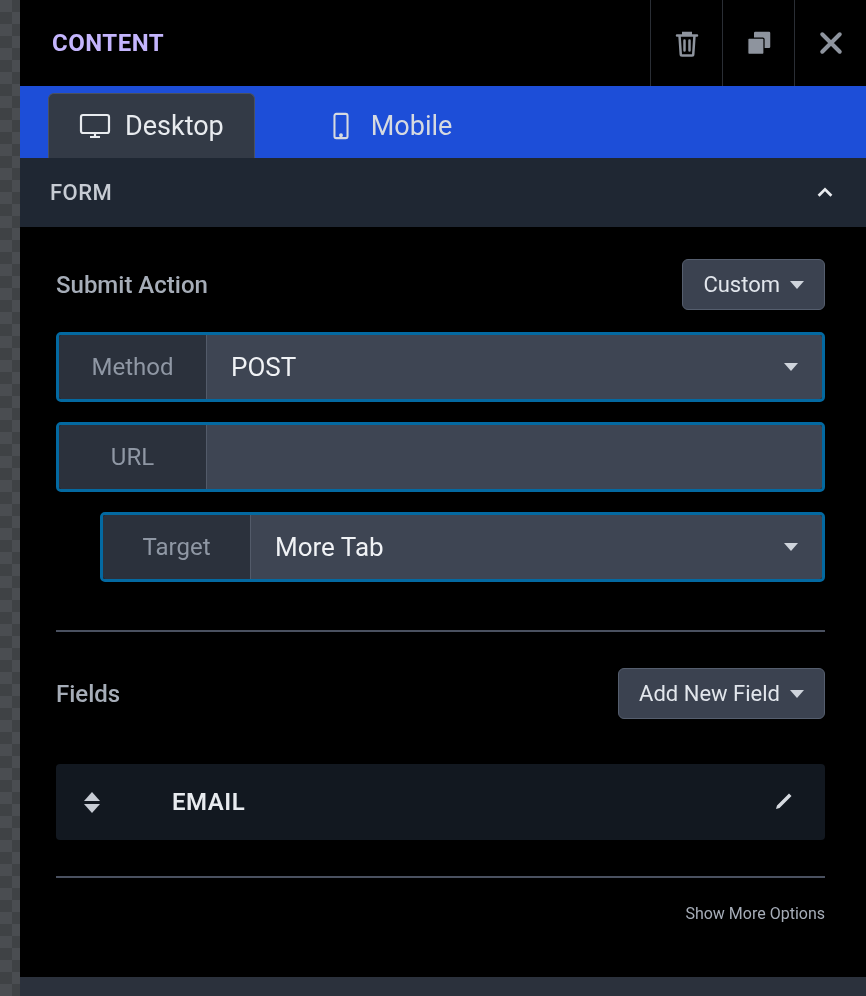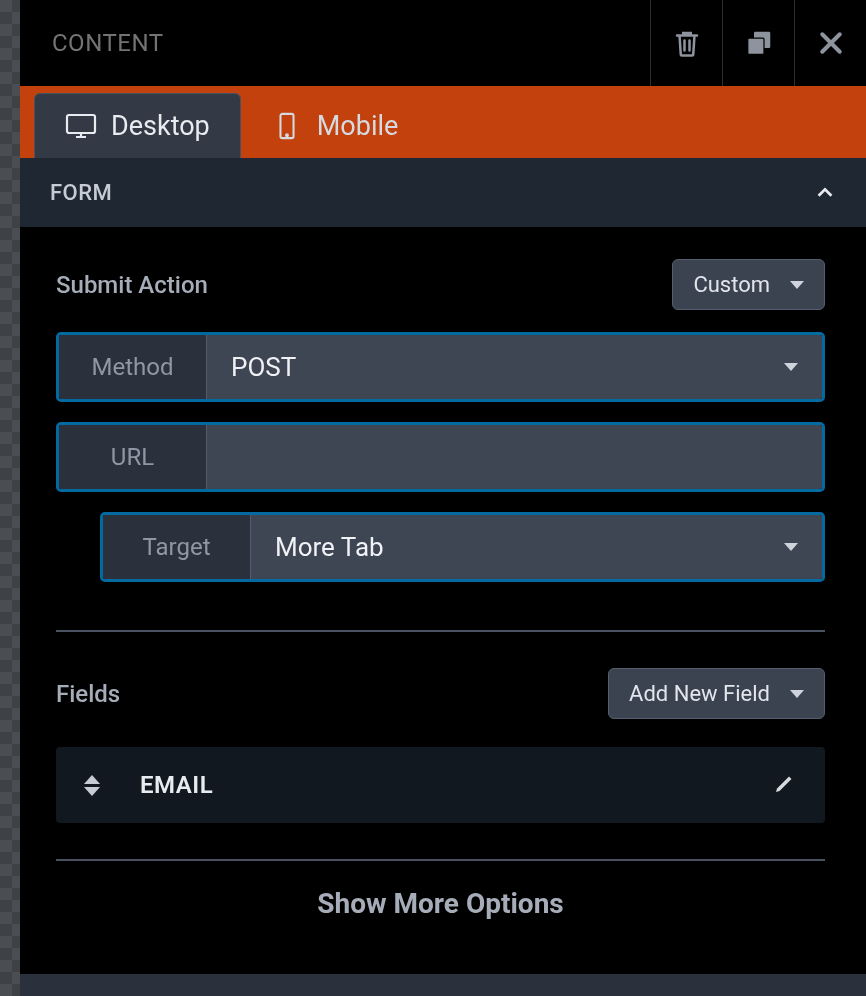--- a/index.html
+++ b/index.html
@@ -35,43 +35,44 @@
   flex-direction: column;
 }
 .header {
   background: #000;
   display: flex;
   align-items: center;
   height: 86px;
   padding-left: 32px;
 }
 .header-title {
-  color: #737373;
+  color: #c4b5fd;
   font-size: 24px;
-  font-weight: 400;
+  font-weight: 700;
   letter-spacing: 0.5px;
   flex: 1;
 }
 .header-actions { display: flex; height: 100%; }
 .header-btn {
   width: 72px;
   height: 100%;
   border-left: 1px solid #2a2e35;
   display: flex;
   align-items: center;
   justify-content: center;
   cursor: pointer;
 }
 .header-btn svg { width: 30px; height: 30px; fill: #8e949e; }
 .tabs-row {
-  background: #c2410c;
+  background: #1d4ed8;
   display: flex;
   align-items: flex-end;
-  padding-left: 14px;
+  padding-left: 28px;
   height: 72px;
+  gap: 40px;
 }
 .tab {
   display: flex;
   align-items: center;
   gap: 14px;
   padding: 16px 30px;
   font-size: 27px;
   font-weight: 400;
   color: #d6dae0;
   cursor: pointer;
@@ -110,21 +111,21 @@
   margin-bottom: 22px;
 }
 .row-label {
   font-size: 24px;
   font-weight: 500;
   color: #a6adb8;
 }
 .dropdown-btn {
   display: flex;
   align-items: center;
-  gap: 20px;
+  gap: 10px;
   background: #3b4250;
   border: 1px solid #555e6e;
   border-radius: 6px;
   padding: 12px 20px;
   color: #e2e6ec;
   font-size: 22px;
   cursor: pointer;
 }
 .caret-down {
   width: 0; height: 0;
@@ -172,21 +173,22 @@
   font-family: inherit;
 }
 .divider { border-top: 2px solid #4a5160; margin: 48px 0 36px 0; }
 .divider2 { border-top: 2px solid #4a5160; margin: 36px 0 0 0; }
 .field-item {
   background: #121820;
   border-radius: 4px;
   display: flex;
   align-items: center;
   padding: 24px 28px;
-  margin-top: 28px;
+  margin-top: 45px;
+  gap: 32px;
 }
 .drag-handle {
   display: flex;
   flex-direction: column;
   align-items: center;
   margin-right: 40px;
   gap: 3px;
   cursor: grab;
 }
 .drag-handle .tri-up {
@@ -204,26 +206,25 @@
 .field-name {
   flex: 1;
   color: #e8ebef;
   font-size: 24px;
   font-weight: 600;
   letter-spacing: 0.5px;
 }
 .edit-icon { cursor: pointer; }
 .edit-icon svg { width: 24px; height: 24px; fill: #d6dae0; }
 .show-more {
-  text-align: center;
+  text-align: right;
   color: #a6adb8;
-  font-size: 28px;
+  font-size: 16px;
   padding: 26px 0 44px 0;
   cursor: pointer;
-  font-weight: bold;
 }
 .bottom-fill { background: #2b313c; flex: 1; }
 </style>
 </head>
 <body>
 
 <div class="outer">
   <div class="panel">
 
     <div class="header">

